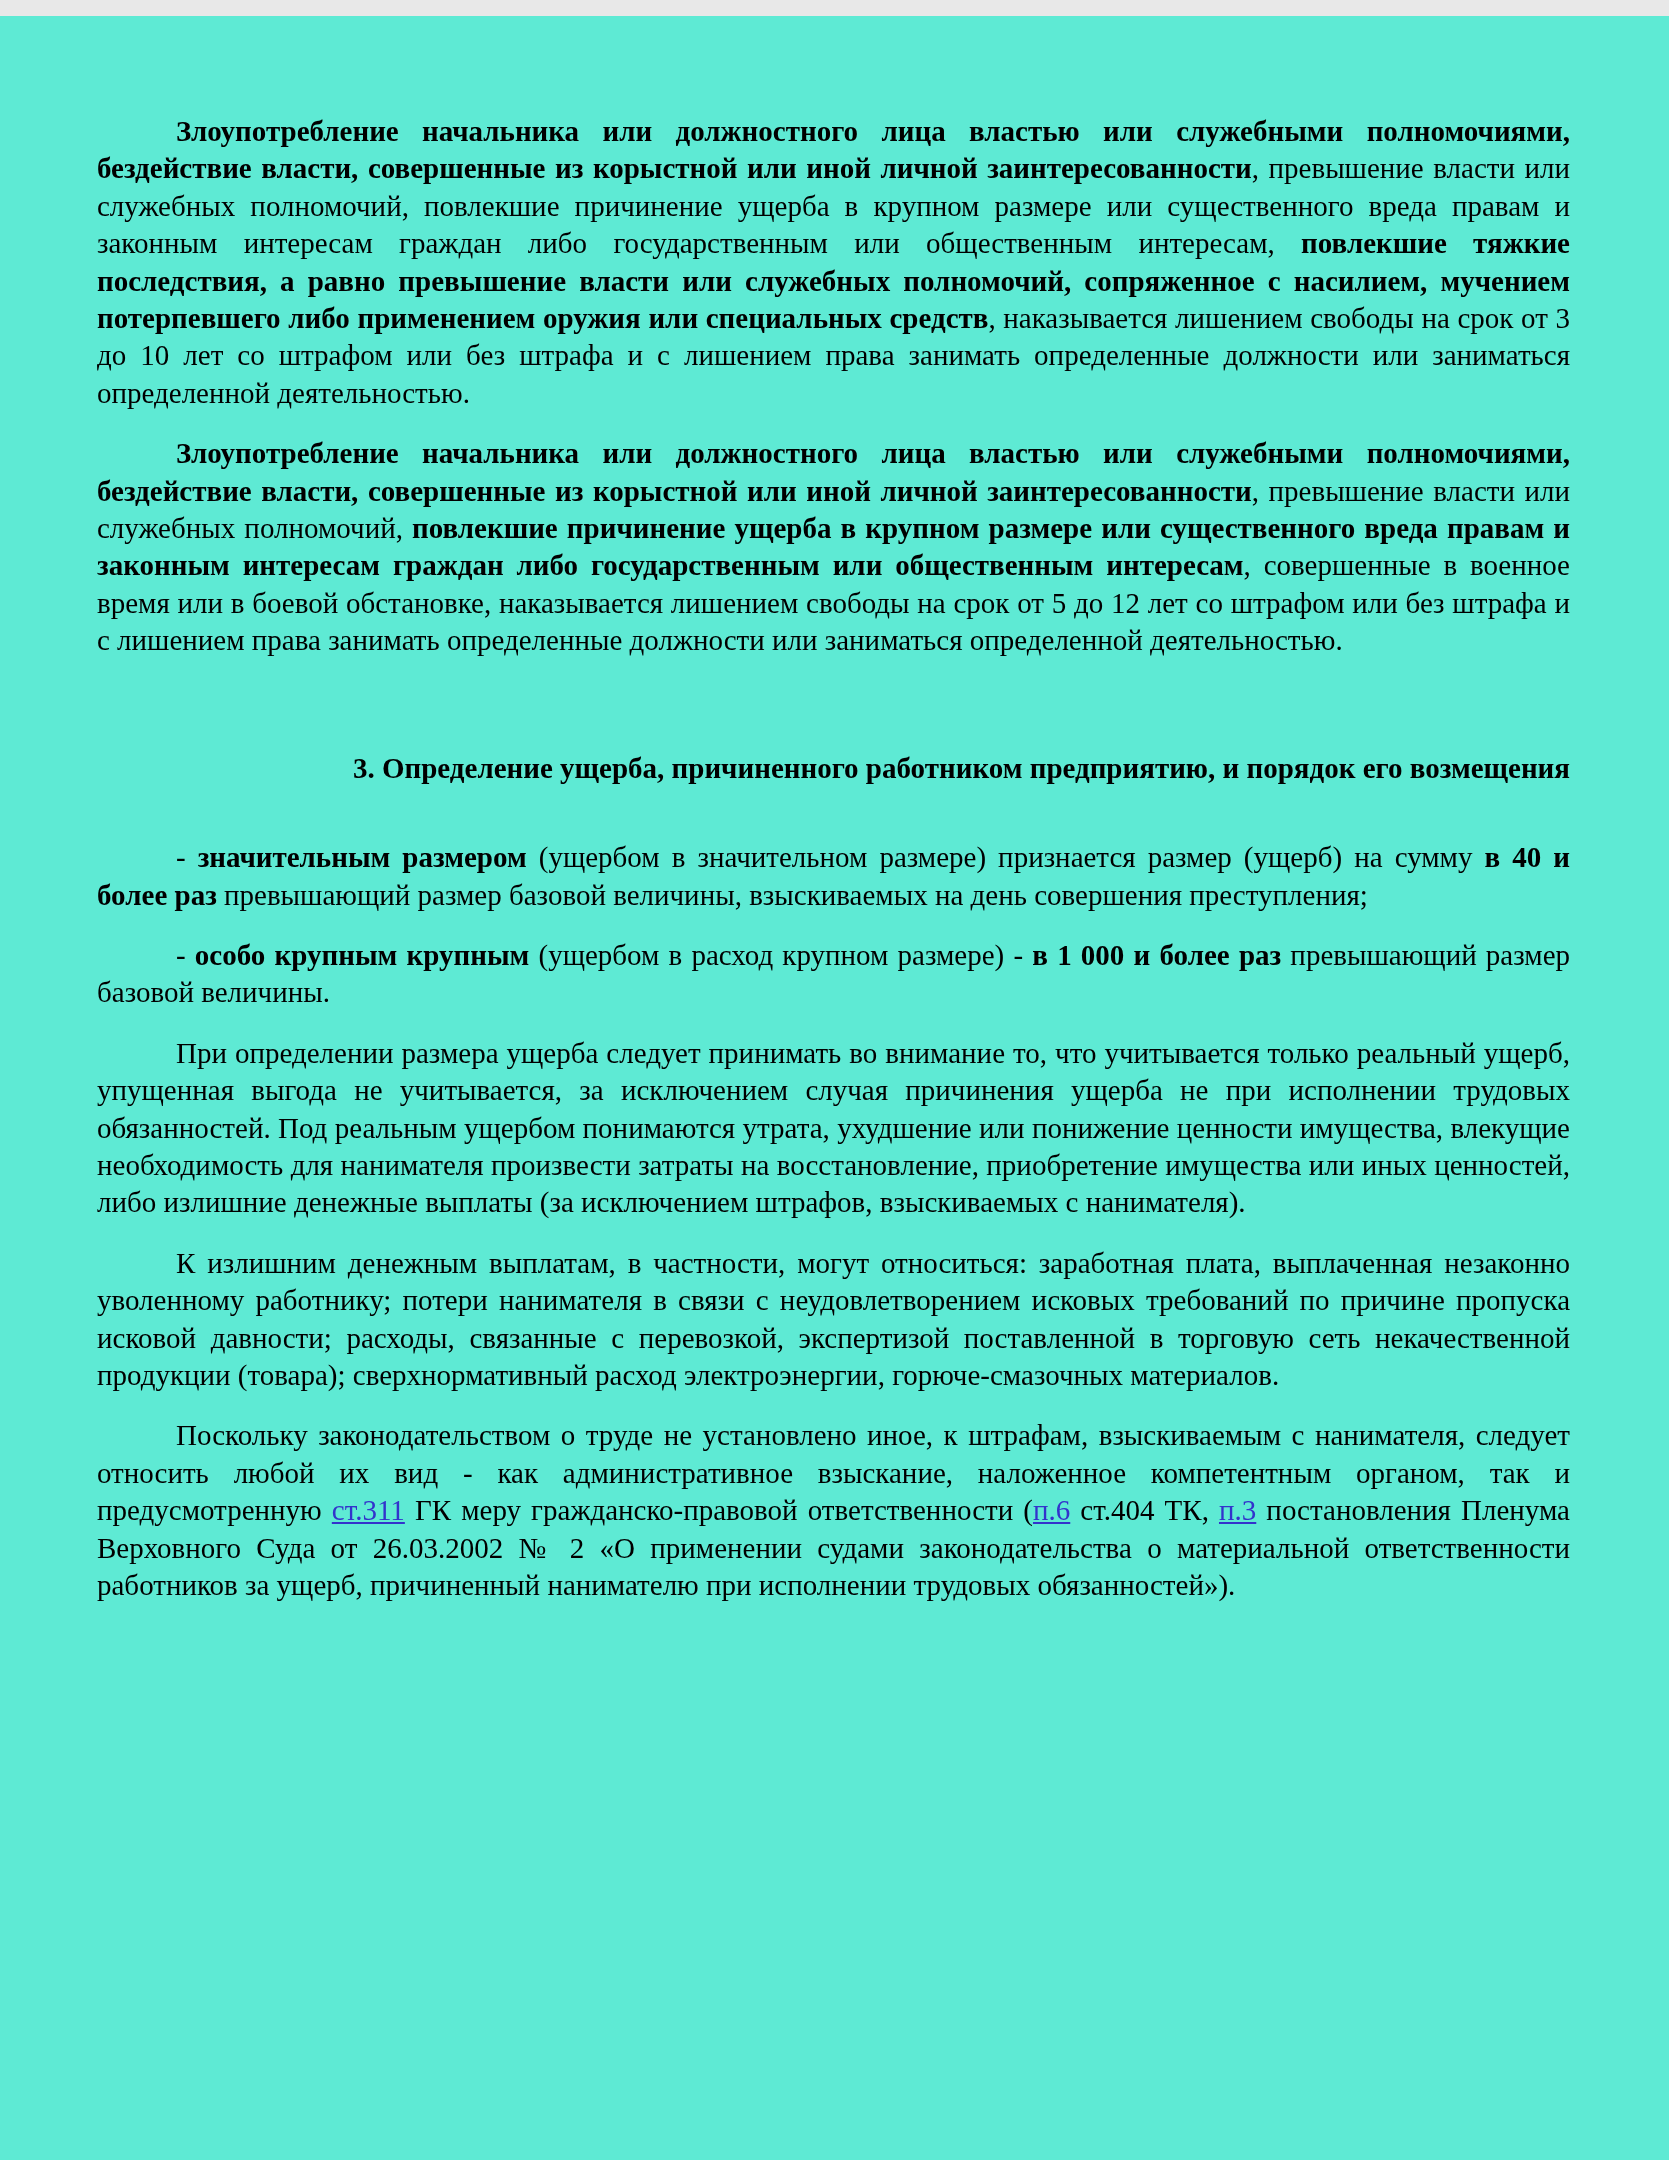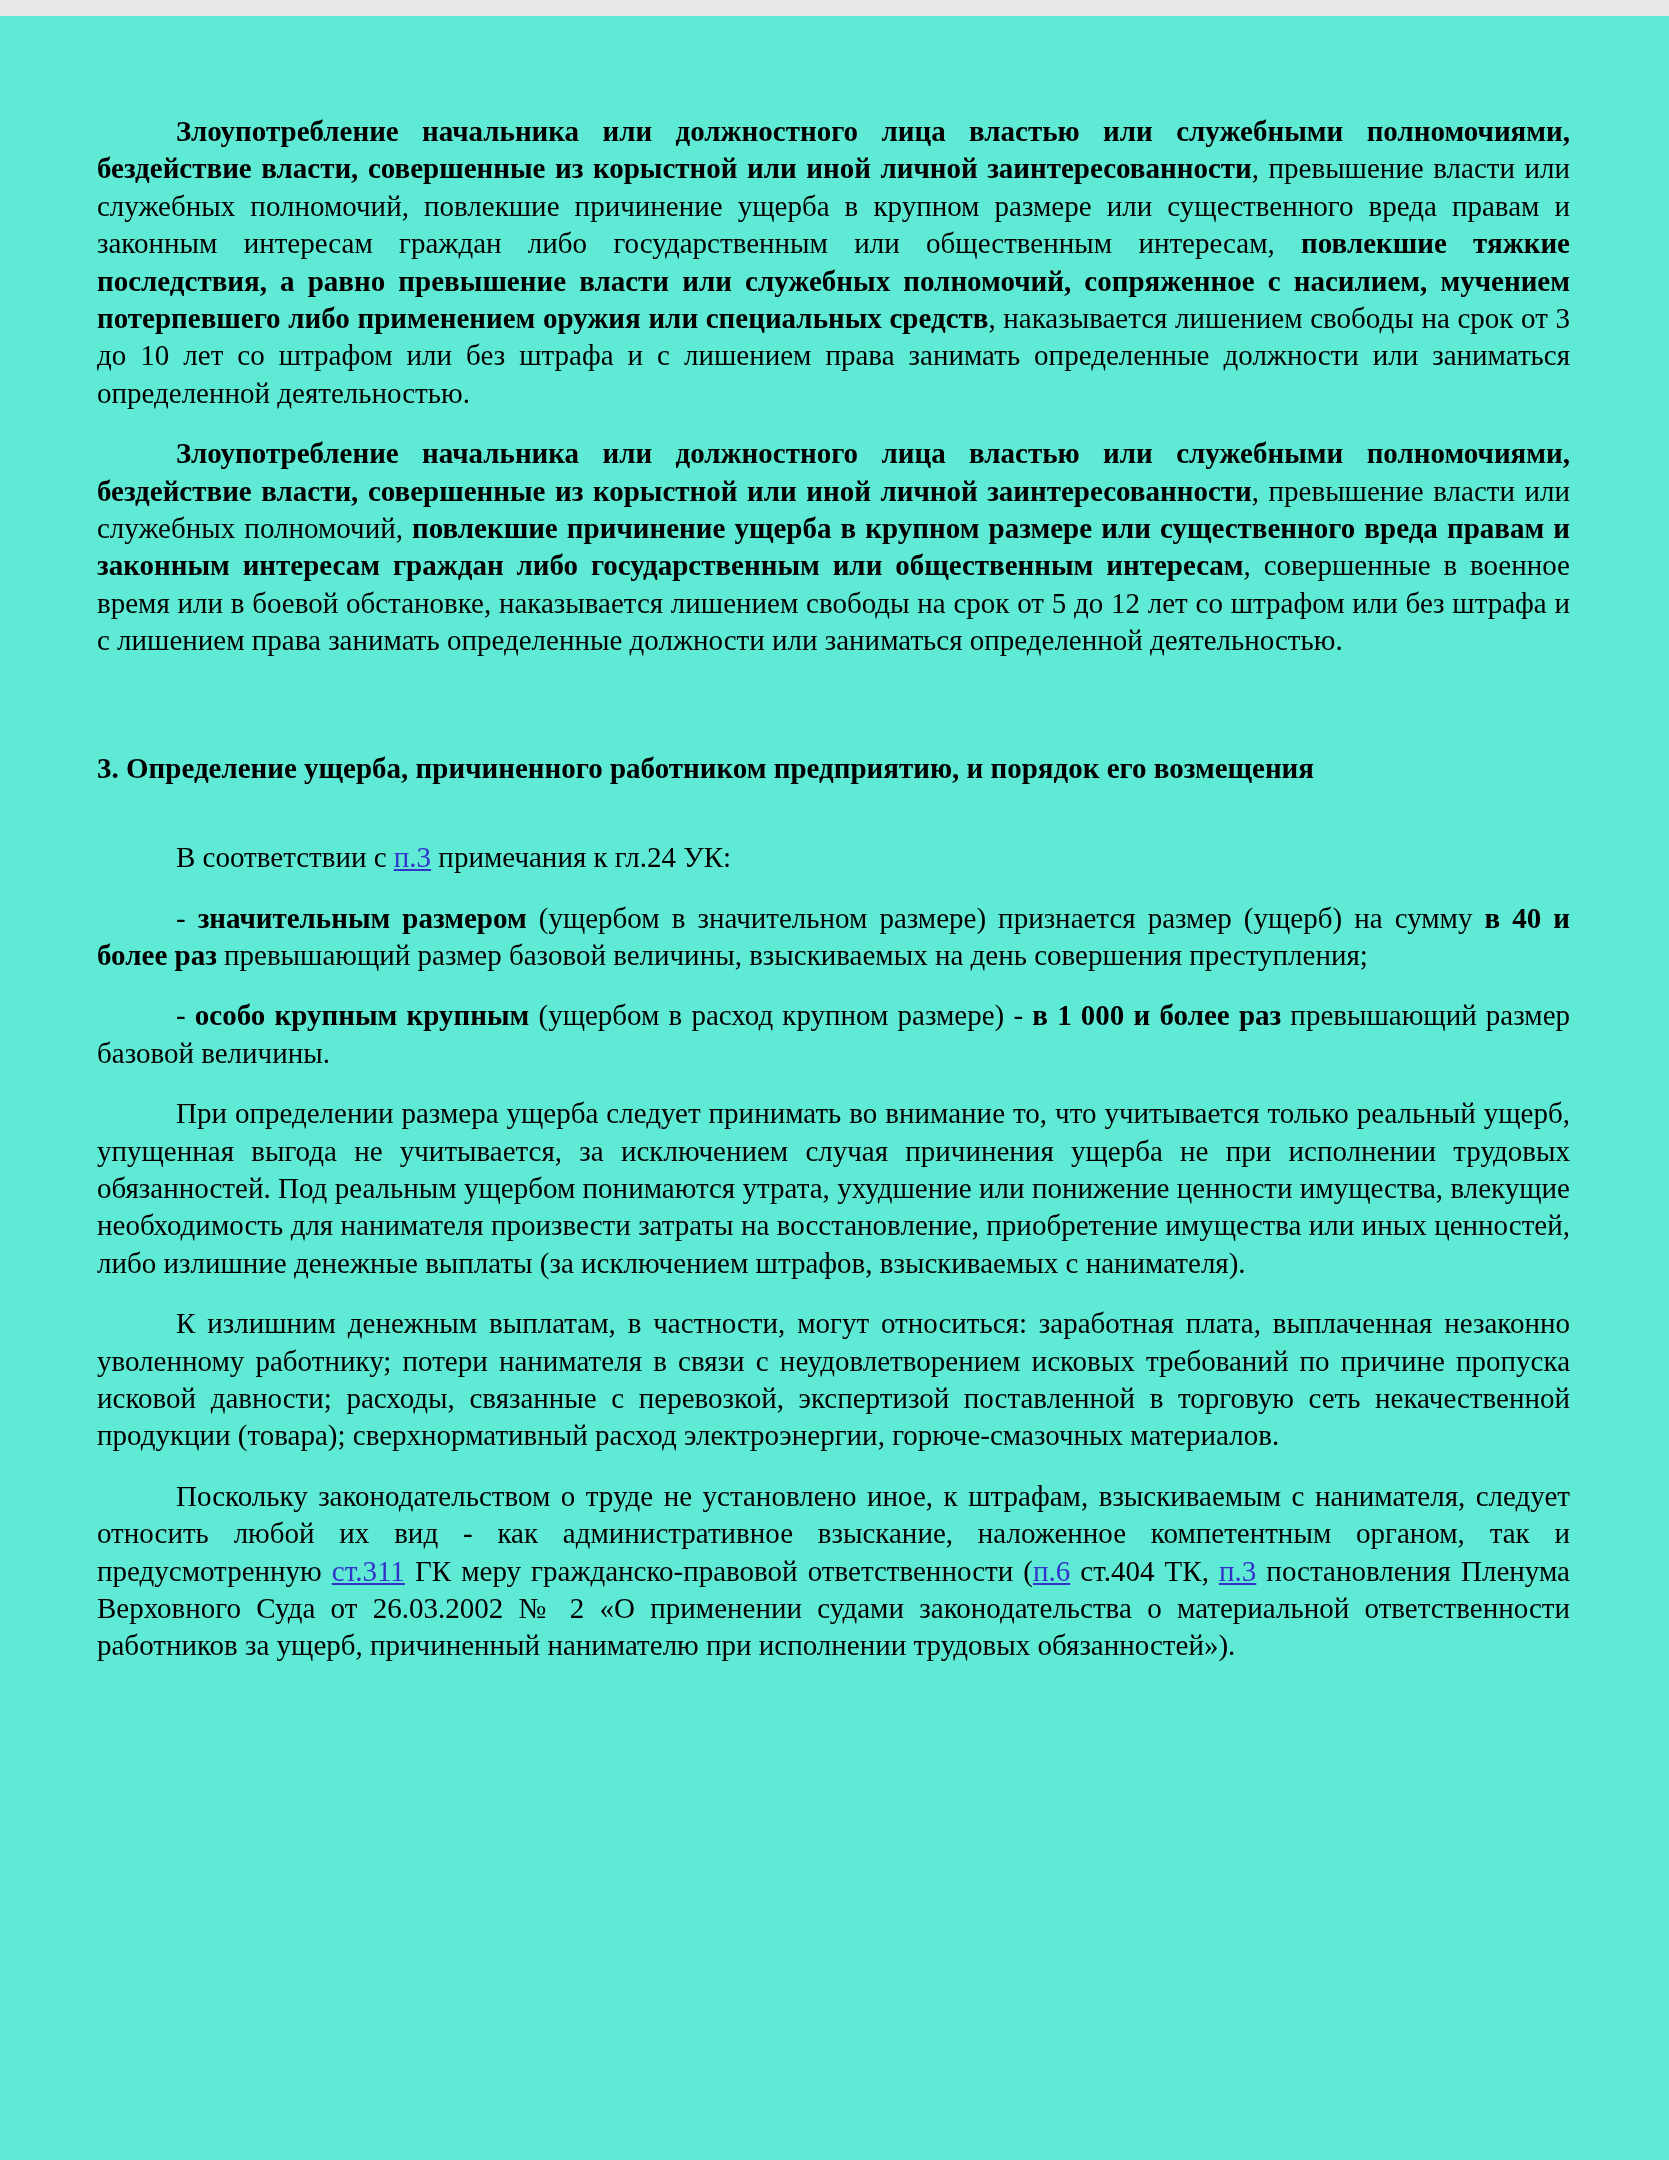--- a/index.html
+++ b/index.html
@@ -16,40 +16,39 @@
     line-height: 37.4px;
     color: #000000;
     text-align: justify;
     overflow: hidden;
   }
   .page p {
     margin: 0 0 23px 0;
     text-indent: 79px;
   }
   p.heading {
-    text-align: left;
+    text-align: right;
     text-indent: 0;
     font-weight: bold;
     margin: 90px 0 52px 0;
   }
   .b { font-weight: bold; }
   a.doclink {
     color: #3333CC;
     text-decoration: underline;
     cursor: pointer;
   }
 </style>
 </head>
 <body>
 
 <div class="page">
   <div>
       <p><span class="b">Злоупотребление начальника или должностного лица властью или служебными полномочиями, бездействие власти, совершенные из корыстной или иной личной заинтересованности</span><span>, превышение власти или служебных полномочий, повлекшие причинение ущерба в крупном размере или существенного вреда правам и законным интересам граждан либо государственным или общественным интересам, </span><span class="b">повлекшие тяжкие последствия, а равно превышение власти или служебных полномочий, сопряженное с насилием, мучением потерпевшего либо применением оружия или специальных средств</span><span>, наказывается лишением свободы на срок от 3 до 10 лет со штрафом или без штрафа и с лишением права занимать определенные должности или заниматься определенной деятельностью.</span></p>
       <p><span class="b">Злоупотребление начальника или должностного лица властью или служебными полномочиями, бездействие власти, совершенные из корыстной или иной личной заинтересованности</span><span>, превышение власти или служебных полномочий, </span><span class="b">повлекшие причинение ущерба в крупном размере или существенного вреда правам и законным интересам граждан либо государственным или общественным интересам</span><span>, совершенные в военное время или в боевой обстановке, наказывается лишением свободы на срок от 5 до 12 лет со штрафом или без штрафа и с лишением права занимать определенные должности или заниматься определенной деятельностью.</span></p>
       <p class="heading"><span class="b">3. Определение ущерба, причиненного работником предприятию, и порядок его возмещения</span></p>
-      <p><span>В соответствии с </span><a class="doclink" href="#">п.3</a><span> примечания к гл.24 УК:</span></p>
       <p><span>- </span><span class="b">значительным размером</span><span> (ущербом в значительном размере) признается размер (ущерб) на сумму </span><span class="b">в 40 и более раз</span><span> превышающий размер базовой величины, взыскиваемых на день совершения преступления;</span></p>
       <p><span>- </span><span class="b">особо крупным крупным</span><span> (ущербом в расход крупном размере) - </span><span class="b">в 1&nbsp;000 и более раз</span><span> превышающий размер базовой величины.</span></p>
       <p><span>При определении размера ущерба следует принимать во внимание то, что учитывается только реальный ущерб, упущенная выгода не учитывается, за исключением случая причинения ущерба не при исполнении трудовых обязанностей. Под реальным ущербом понимаются утрата, ухудшение или понижение ценности имущества, влекущие необходимость для нанимателя произвести затраты на восстановление, приобретение имущества или иных ценностей, либо излишние денежные выплаты (за исключением штрафов, взыскиваемых с нанимателя).</span></p>
       <p><span>К излишним денежным выплатам, в частности, могут относиться: заработная плата, выплаченная незаконно уволенному работнику; потери нанимателя в связи с неудовлетворением исковых требований по причине пропуска исковой давности; расходы, связанные с перевозкой, экспертизой поставленной в торговую сеть некачественной продукции (товара); сверхнормативный расход электроэнергии, горюче-смазочных материалов.</span></p>
       <p><span>Поскольку законодательством о труде не установлено иное, к штрафам, взыскиваемым с нанимателя, следует относить любой их вид - как административное взыскание, наложенное компетентным органом, так и предусмотренную </span><a class="doclink" href="#">ст.311</a><span> ГК меру гражданско-правовой ответственности (</span><a class="doclink" href="#">п.6</a><span> ст.404 ТК, </span><a class="doclink" href="#">п.3</a><span> постановления Пленума Верховного Суда от 26.03.2002 № 2 «О применении судами законодательства о материальной ответственности работников за ущерб, причиненный нанимателю при исполнении трудовых обязанностей»).</span></p>
     </div>
 </div>
 
 </body></html>

